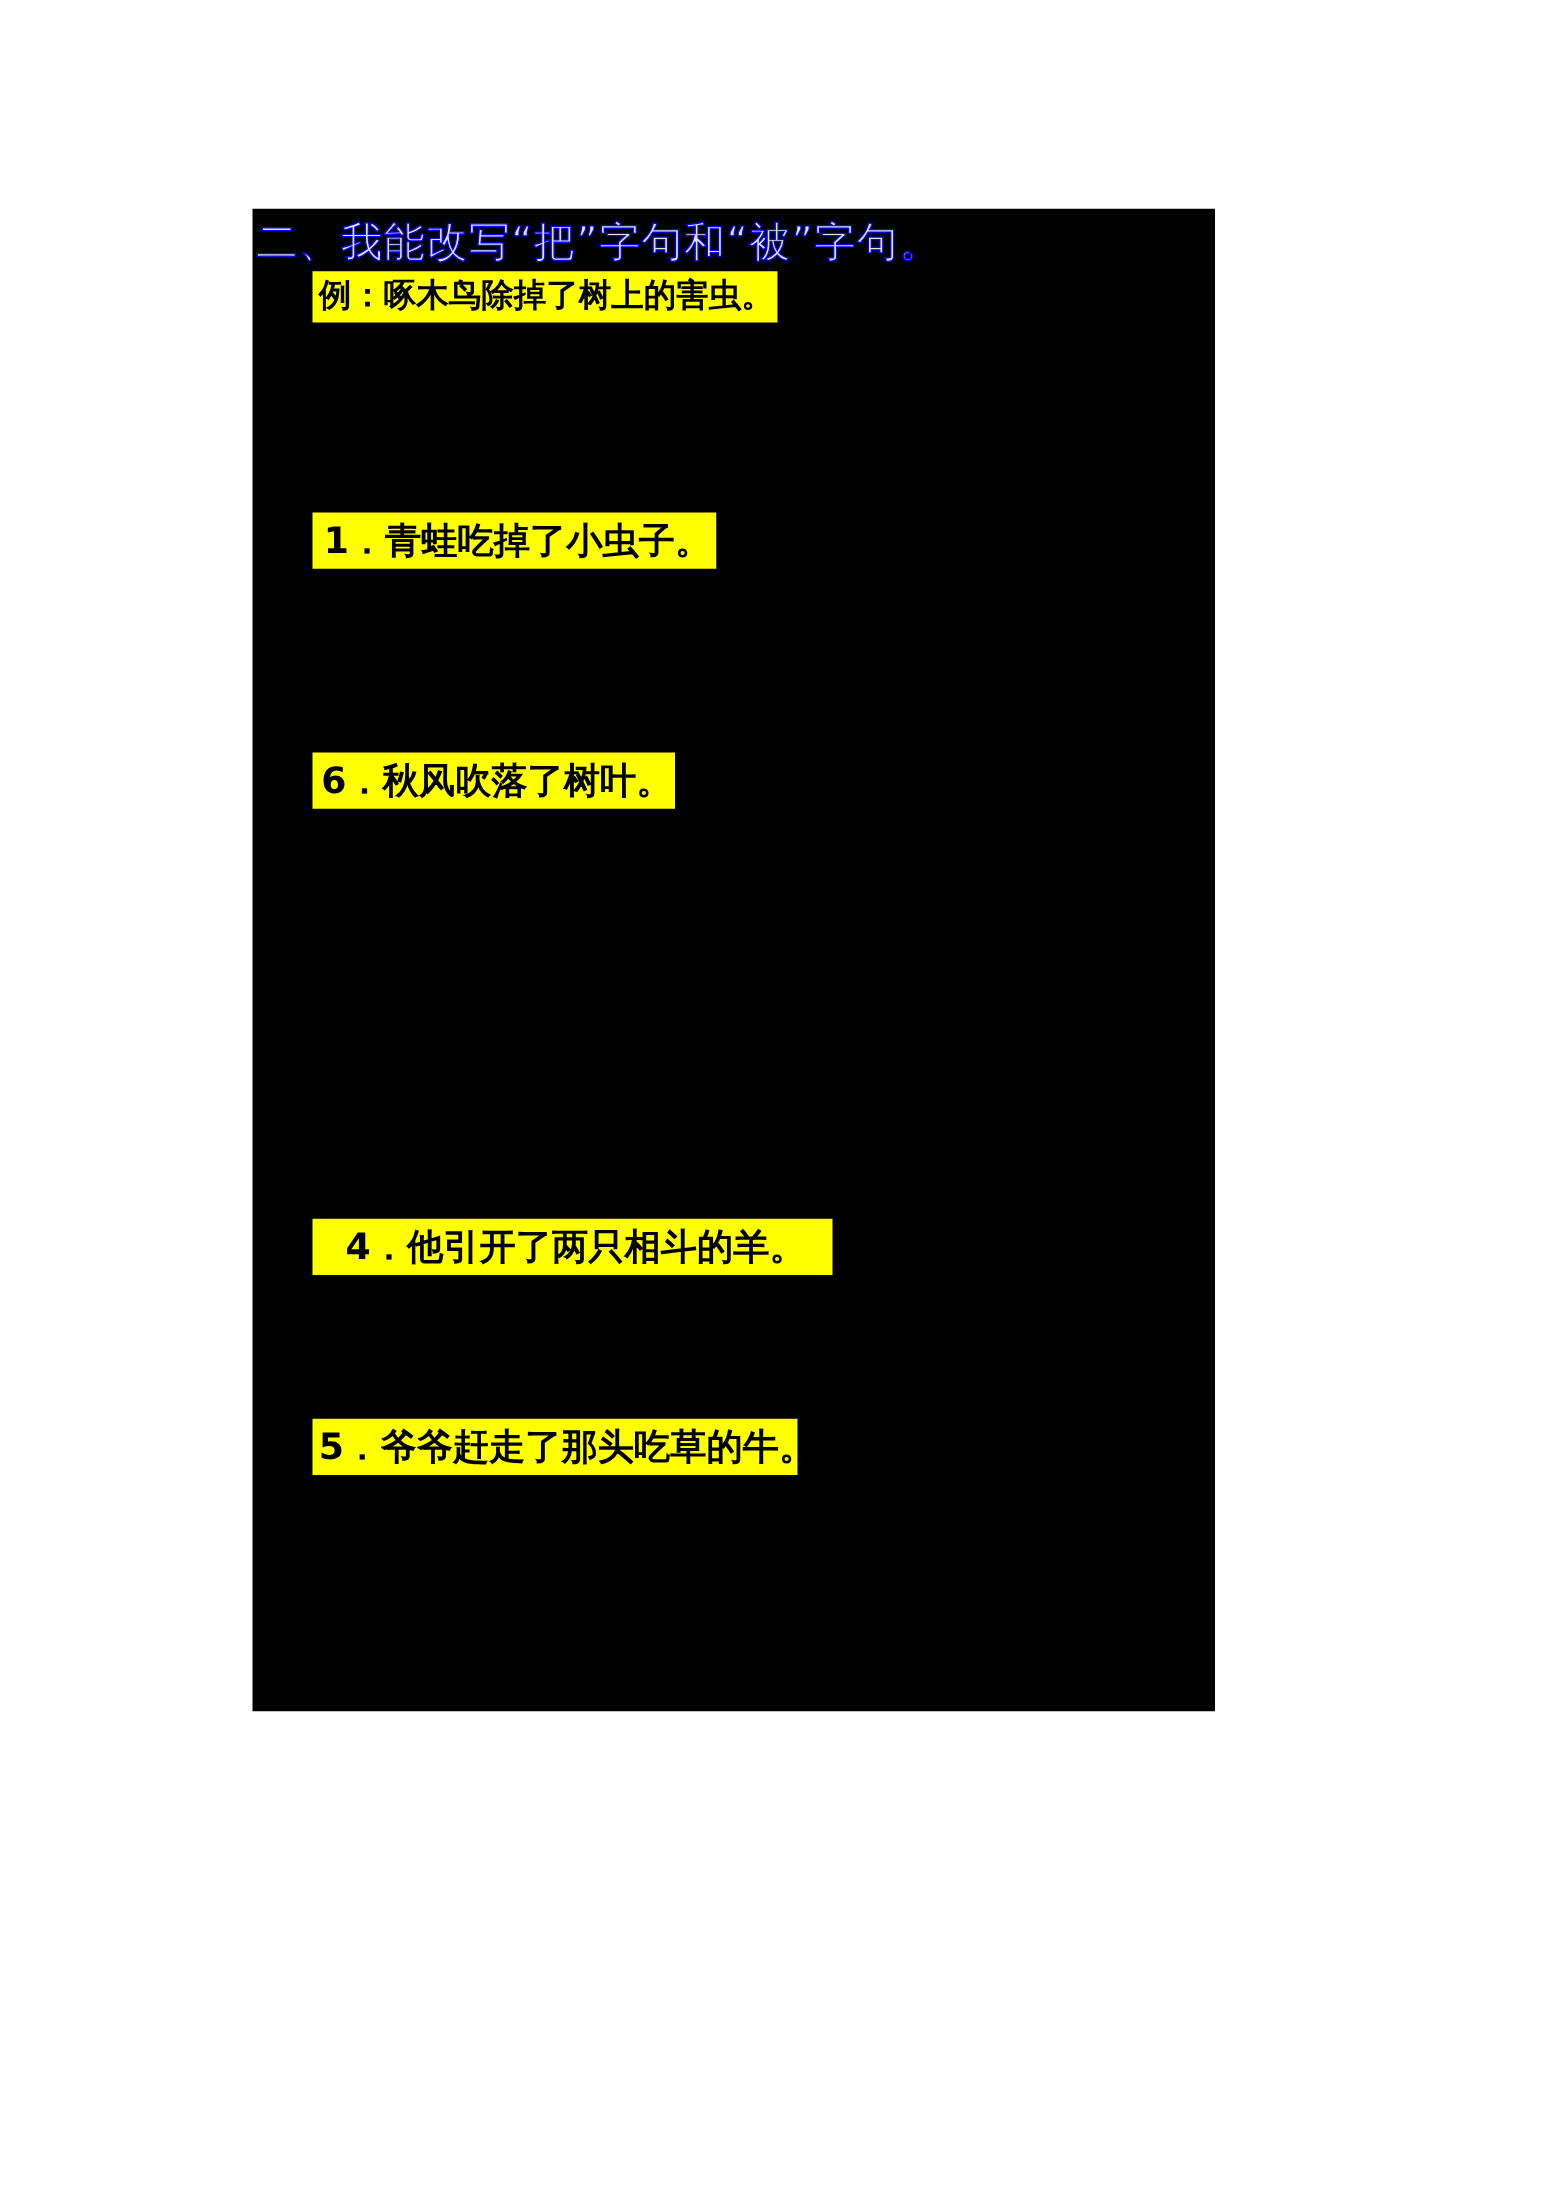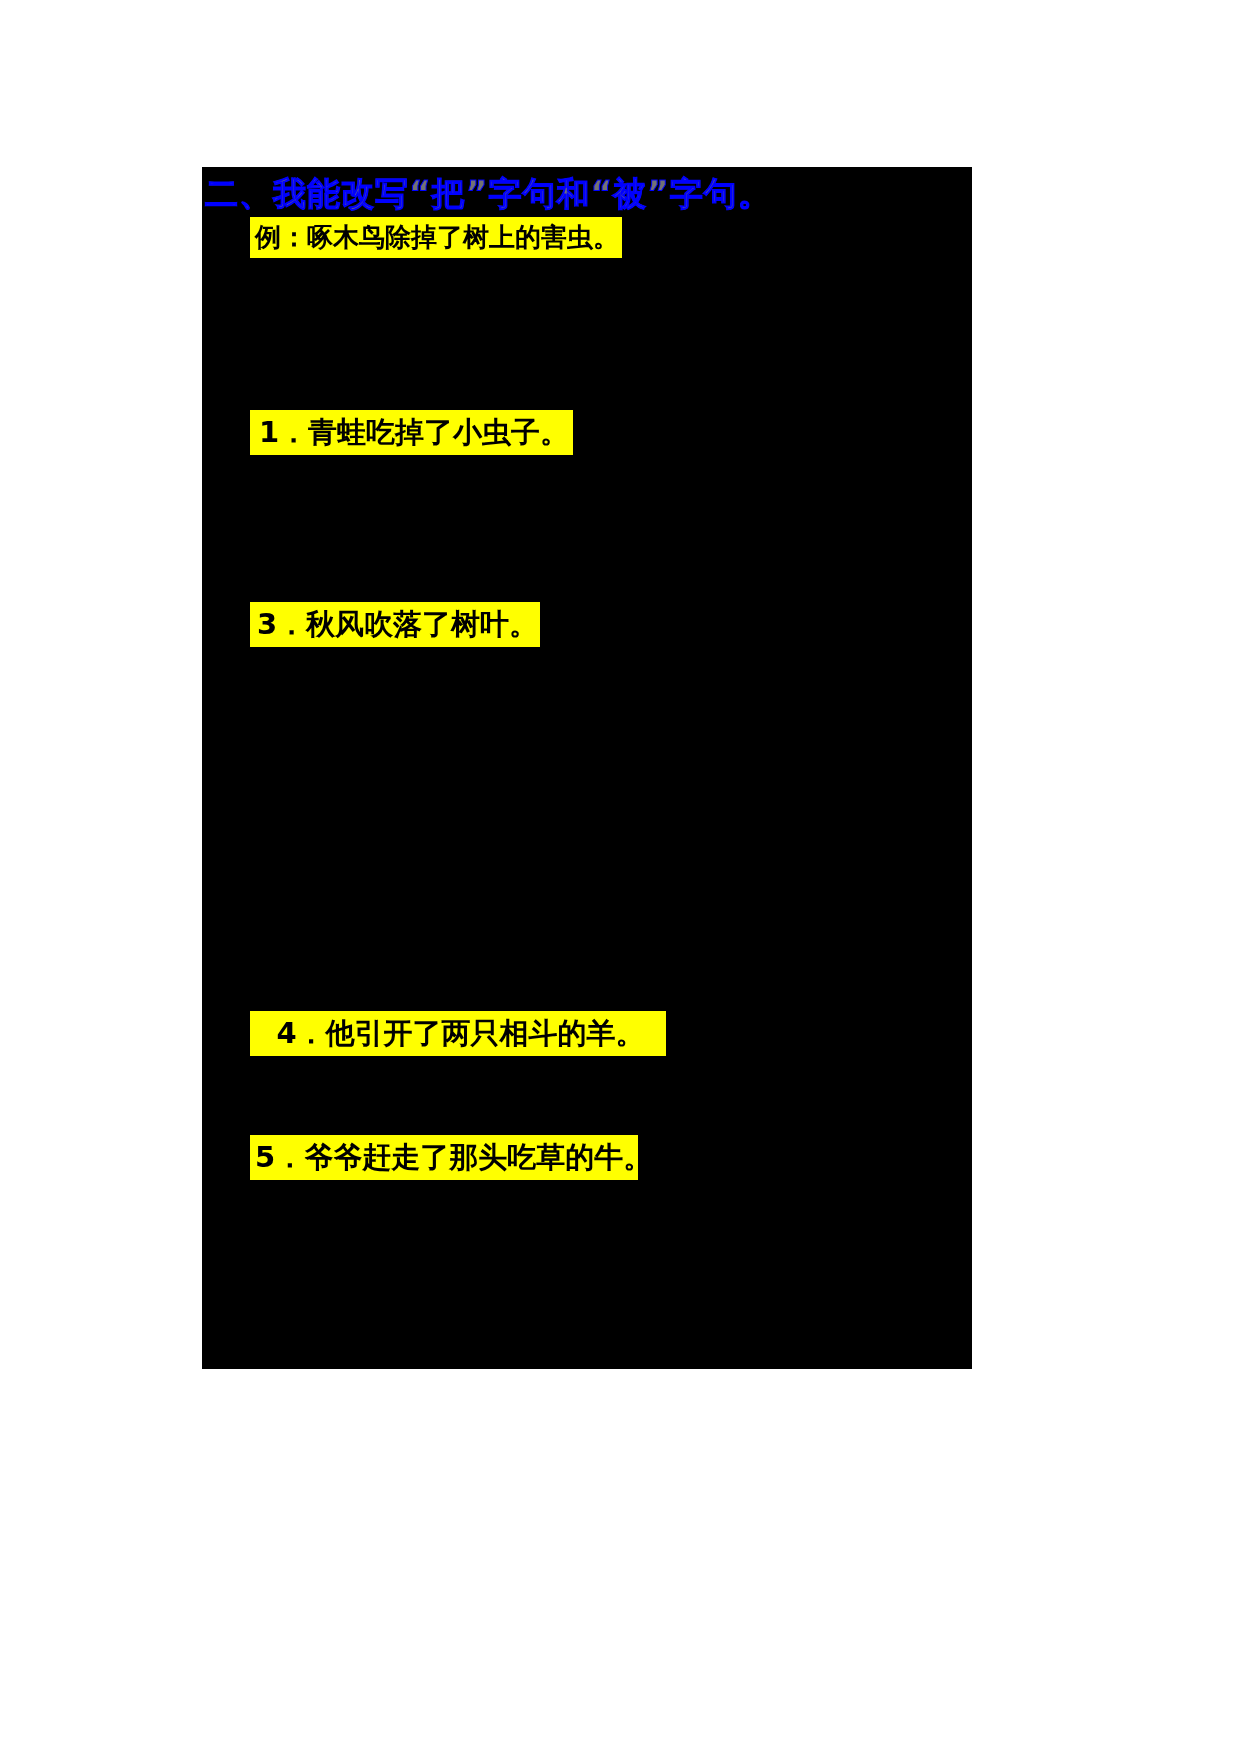--- a/index.html
+++ b/index.html
@@ -20,23 +20,23 @@
     left: 202px;
     top: 167px;
     width: 770px;
     height: 1202px;
     background: #000000;
   }
   .section-title {
     position: absolute;
     left: 3px;
     top: 5px;
-    color: #737373;
+    color: #e5e5e5;
     font-size: 33px;
-    font-weight: bold;
+    font-weight: normal;
     letter-spacing: 1px;
     white-space: nowrap;
     -webkit-text-stroke: 1px #0000ff;
   }
   .hl {
     position: absolute;
     left: 48px;
     background: #ffff00;
     color: #000000;
     font-weight: bold;
@@ -49,34 +49,34 @@
     top: 50px;
     width: 372px;
     height: 41px;
     line-height: 41px;
     font-size: 26px;
   }
   .hl-item { font-size: 29px; height: 45px; line-height: 45px; text-align: center; }
   .hl-1 { top: 243px;  width: 323px; }
   .hl-2 { top: 435px;  width: 290px; }
   .hl-3 { top: 629px;  width: 298px; }
-  .hl-4 { top: 844px;  width: 416px; }
+  .hl-4 { top: 808px;  width: 416px; }
   .hl-5 { top: 968px; width: 388px; }
 </style>
 </head>
 <body>
 
 <div class="page">
   <div class="panel">
     <div class="section-title">二、我能改写“把”字句和“被”字句。</div>
 
     <div class="hl hl-example">例：啄木鸟除掉了树上的害虫。</div>
 
     <div class="hl hl-item hl-1">1．青蛙吃掉了小虫子。</div>
 
-    <div class="hl hl-item hl-2">3．秋风吹落了树叶。</div>
+    <div class="hl hl-item hl-2">6．秋风吹落了树叶。</div>
 
 
     <div class="hl hl-item hl-4">4．他引开了两只相斗的羊。</div>
 
     <div class="hl hl-item hl-5">5．爷爷赶走了那头吃草的牛。</div>
   </div>
 </div>
 
 </body></html>

